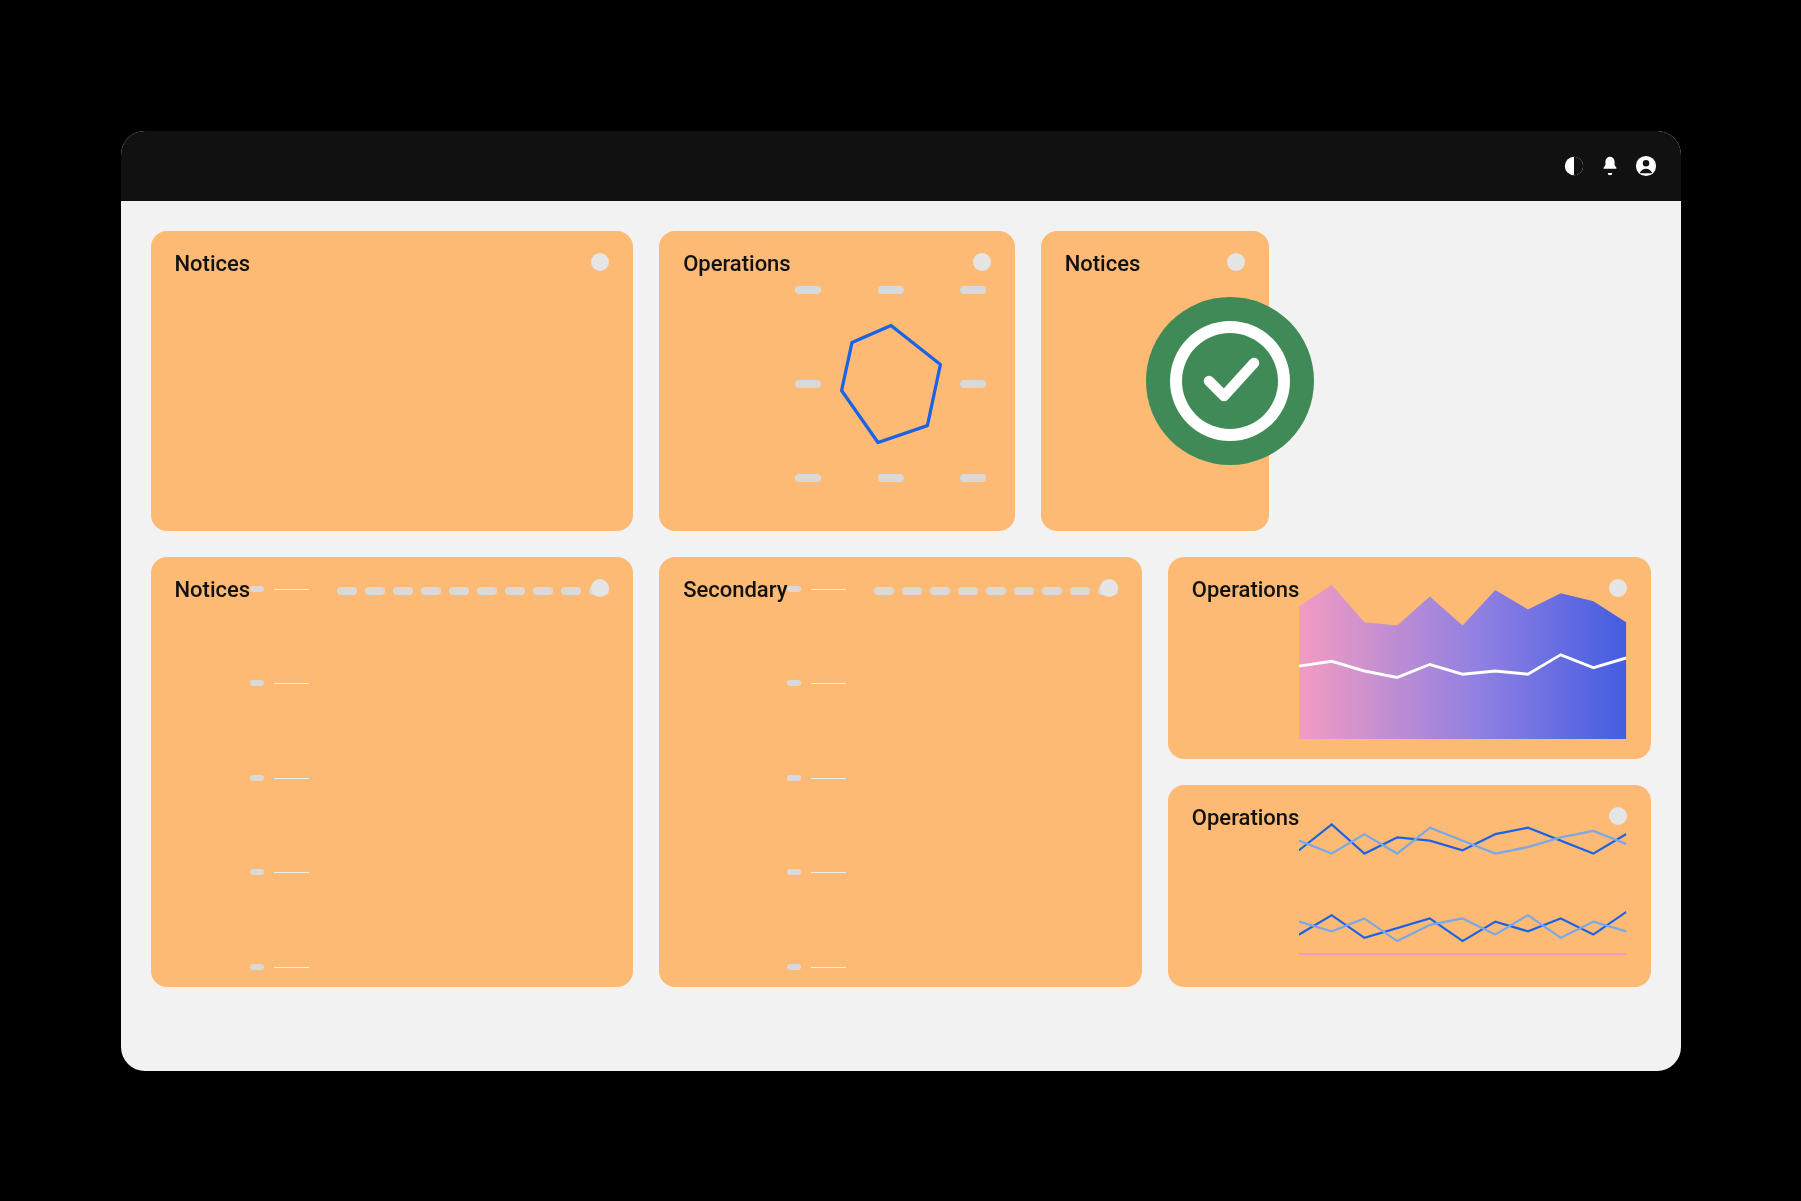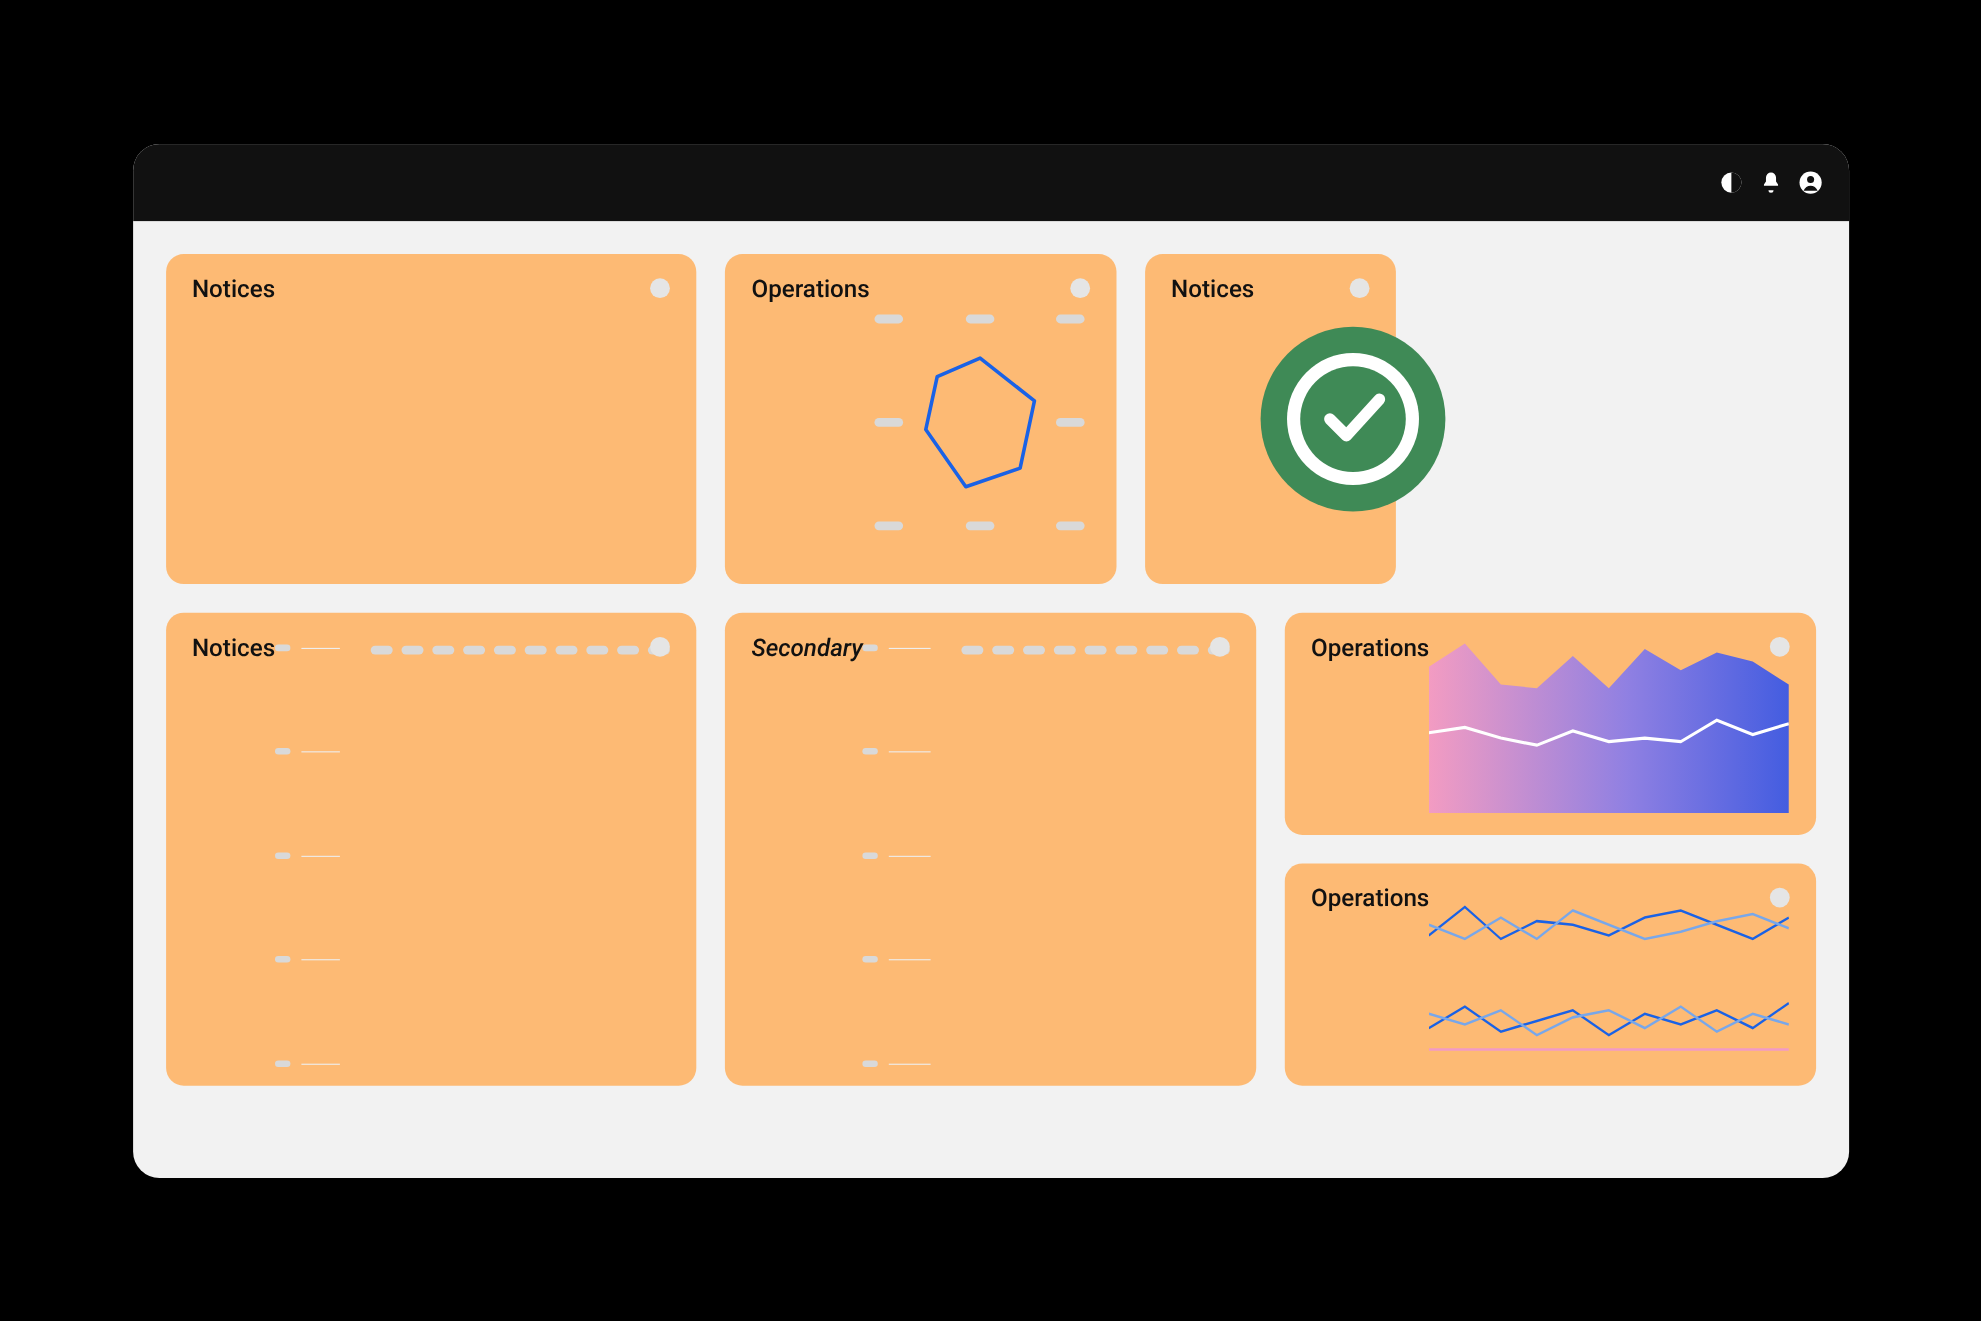--- a/index.html
+++ b/index.html
@@ -71,21 +71,21 @@
       width: 18px;
       height: 18px;
       background: #e5e5e5;
       border-radius: 50%;
     }
     .notices { grid-column: 1 / 5; }
     .operations-small { grid-column: 5 / 8; }
     .servers { grid-column: 8 / 10; }
     .quota { grid-column: 10 / 13; }
     .primary { grid-column: 1 / 5; }
-    .secondary { grid-column: 5 / 9; font-style: italic; }
+    .secondary { grid-column: 5 / 9; }
     .rightcol { grid-column: 9 / 13; display: flex; flex-direction: column; gap: 26px; }
     .processed { flex: 1; }
     .operations-lines { flex: 1; }
 
     .notice-lines {
       margin-top: 30px;
       display: flex;
       flex-direction: column;
       gap: 14px;
     }

